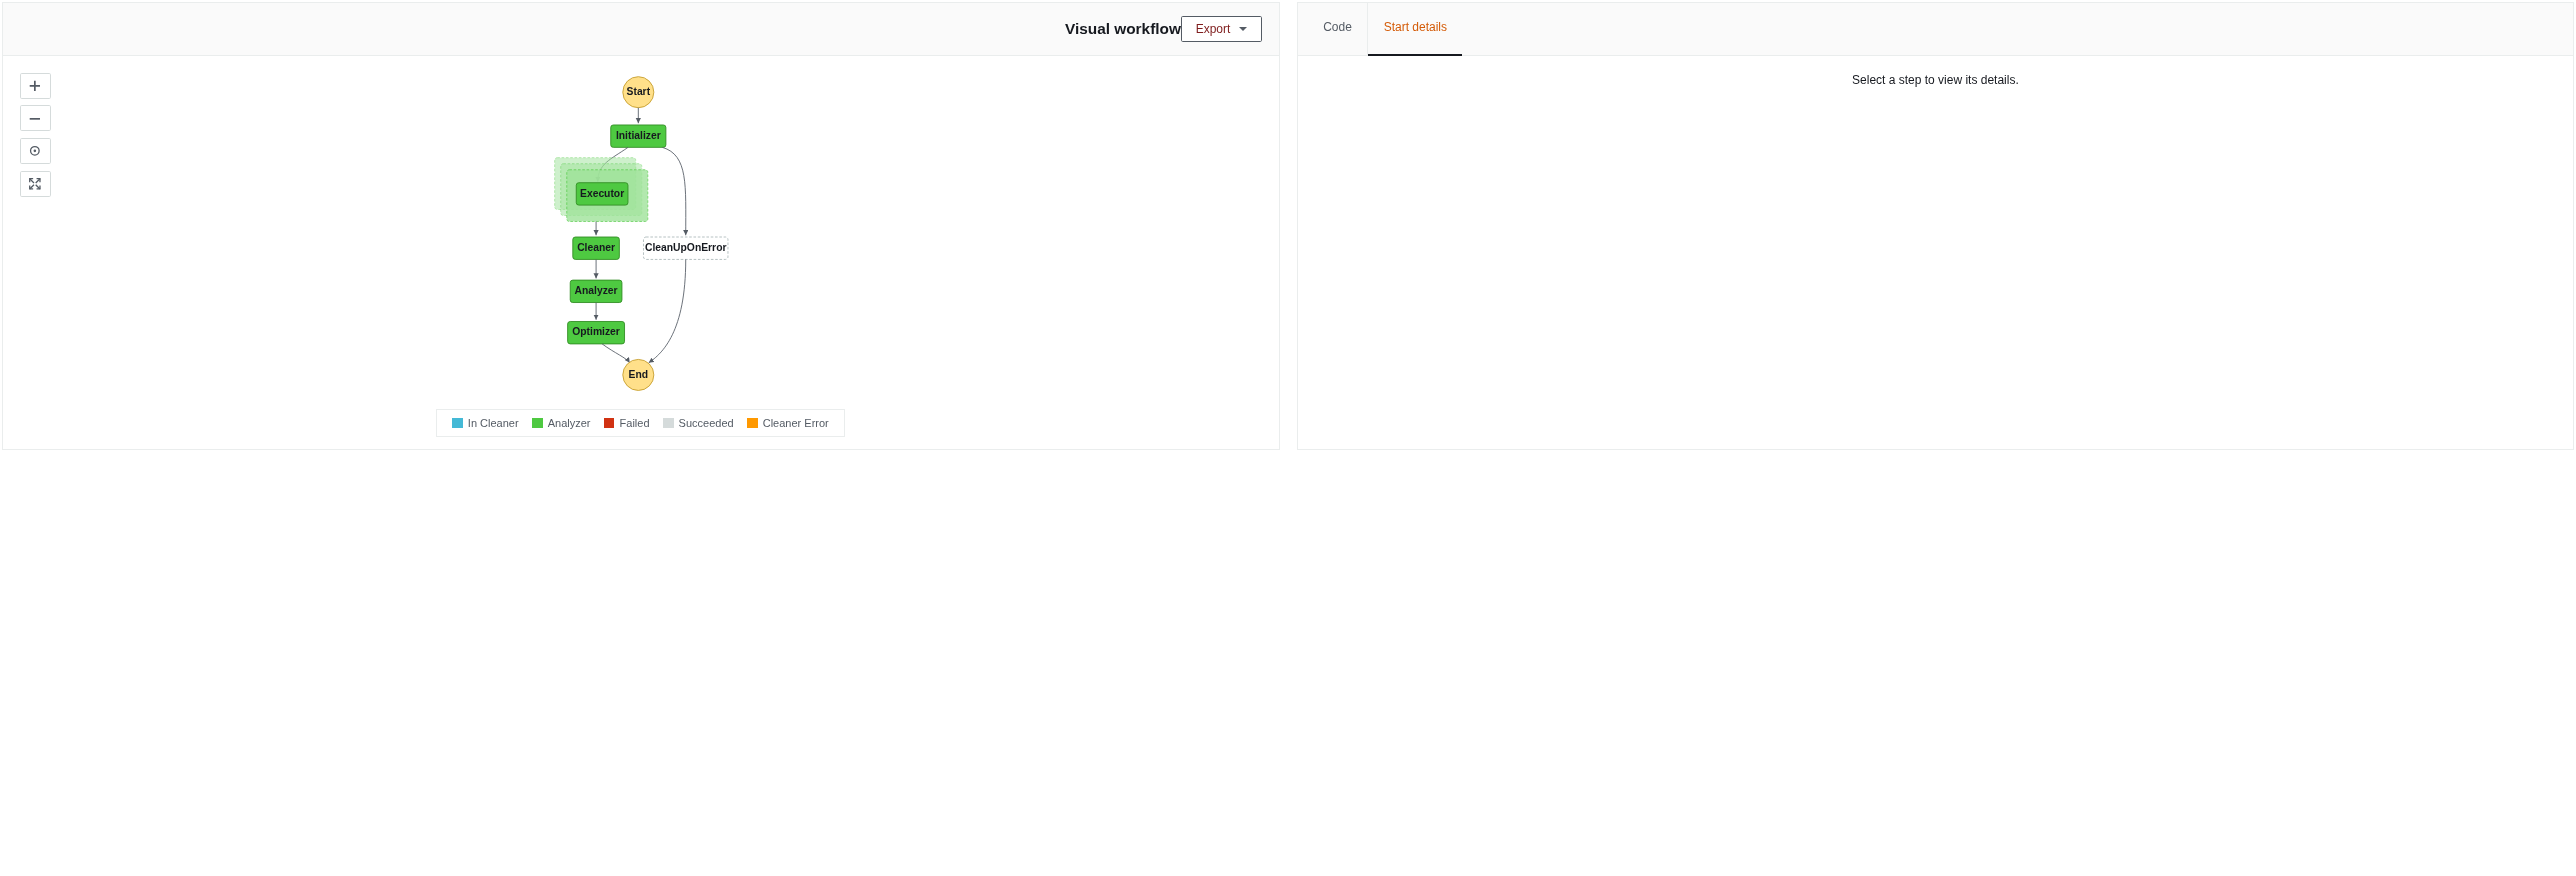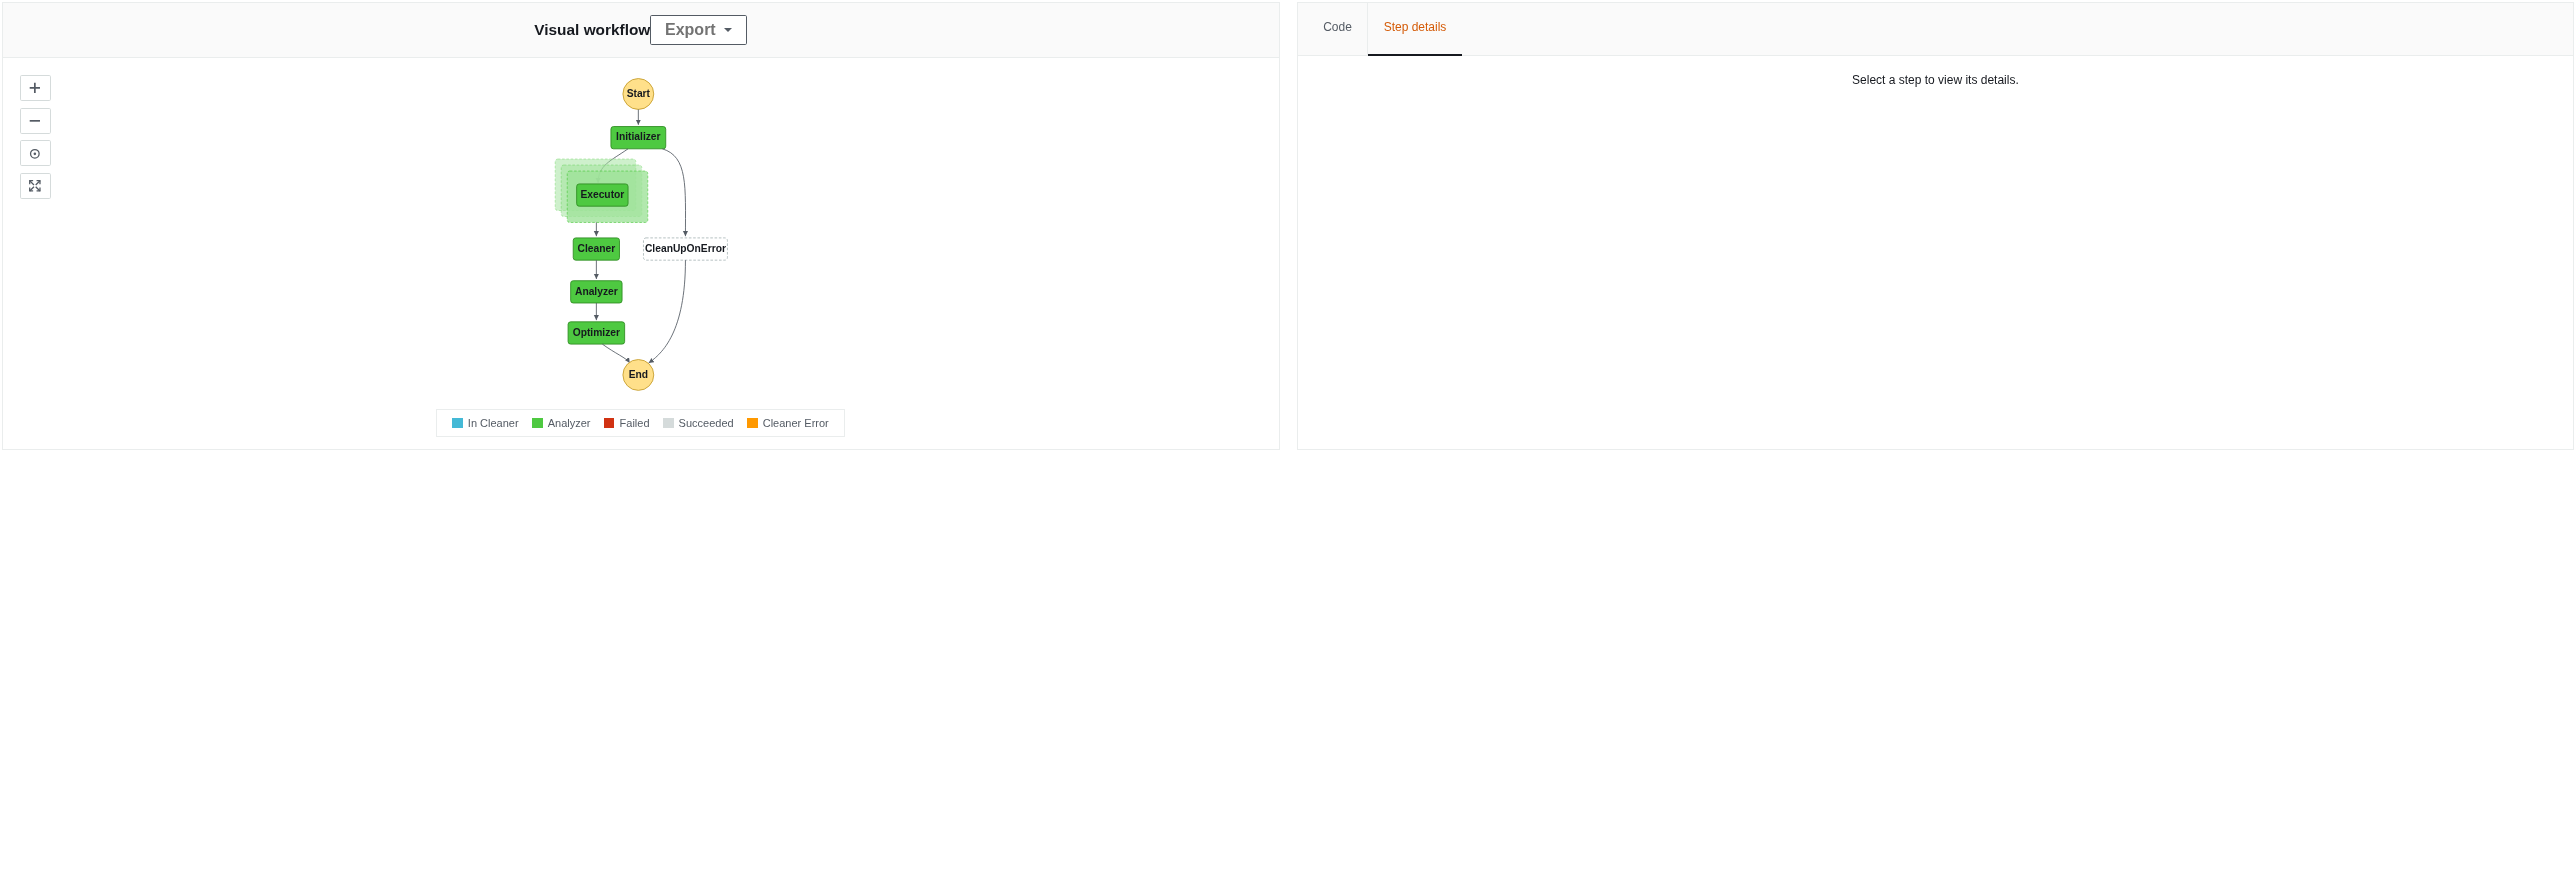--- a/index.html
+++ b/index.html
@@ -22,35 +22,35 @@
     min-height: 448px;
     display: flex;
     flex-direction: column;
   }
   .panel-header {
     background: #fafafa;
     border-bottom: 0.9px solid #eaeded;
     padding: 12px 17px;
     display: flex;
     align-items: center;
-    justify-content: center;
+    justify-content: flex-end;
     min-height: 53px;
   }
   .panel-title {
     font-size: 15.4px;
     font-weight: 700;
     color: #16191f;
   }
   .export-btn {
     border: 0.9px solid #545b64;
     background: #fff;
     padding: 5.1px 13.7px;
-    font-size: 16px;
-    font-weight: 700;
-    color: #737373;
+    font-size: 12px;
+    font-weight: 400;
+    color: #7f1d1d;
     cursor: pointer;
     display: inline-flex;
     align-items: center;
     gap: 8.5px;
     border-radius: 1.7px;
   }
   .export-btn .caret {
     width: 0;
     height: 0;
     border-left: 4.3px solid transparent;
@@ -337,19 +337,19 @@
           <span class="swatch" style="background:#ff9900"></span>
           <span>Cleaner Error</span>
         </span>
       </div>
     </div>
   </div>
 
   <div class="panel">
     <div class="tabs">
       <div class="tab">Code</div>
-      <div class="tab active">Step details</div>
+      <div class="tab active">Start details</div>
     </div>
     <div class="details-body">Select a step to view its details.</div>
   </div>
 
 </div>
 
 
 </body></html>

